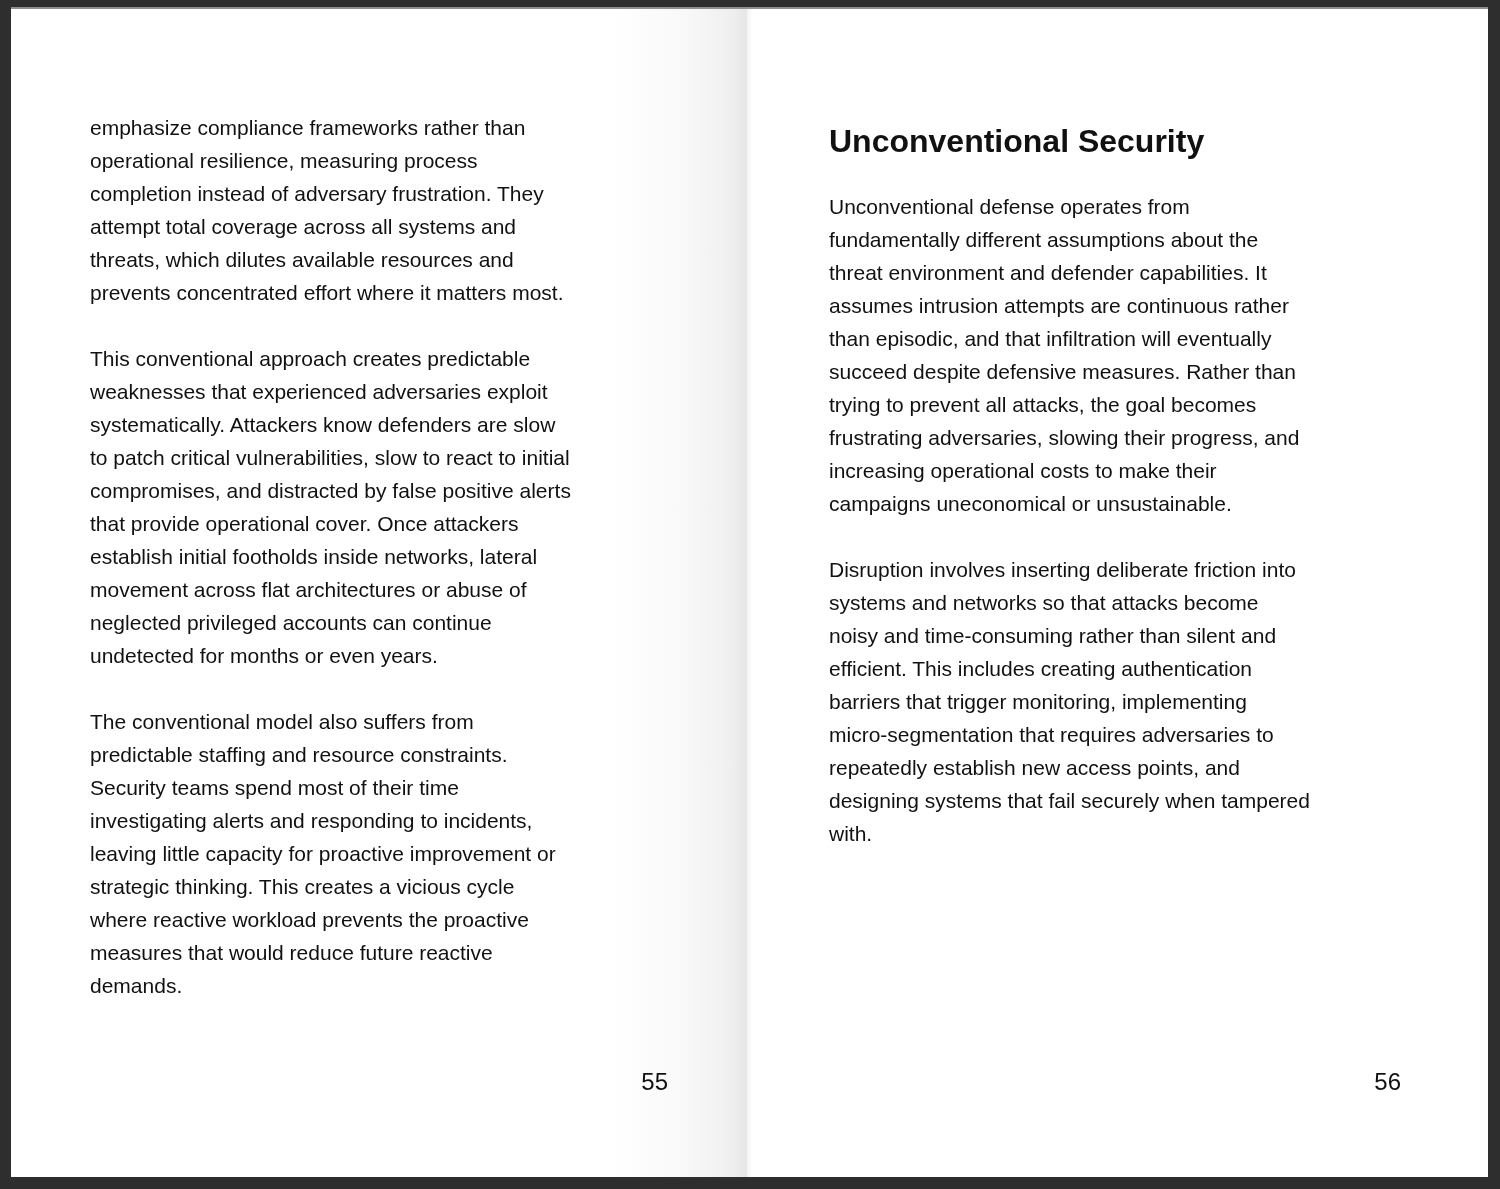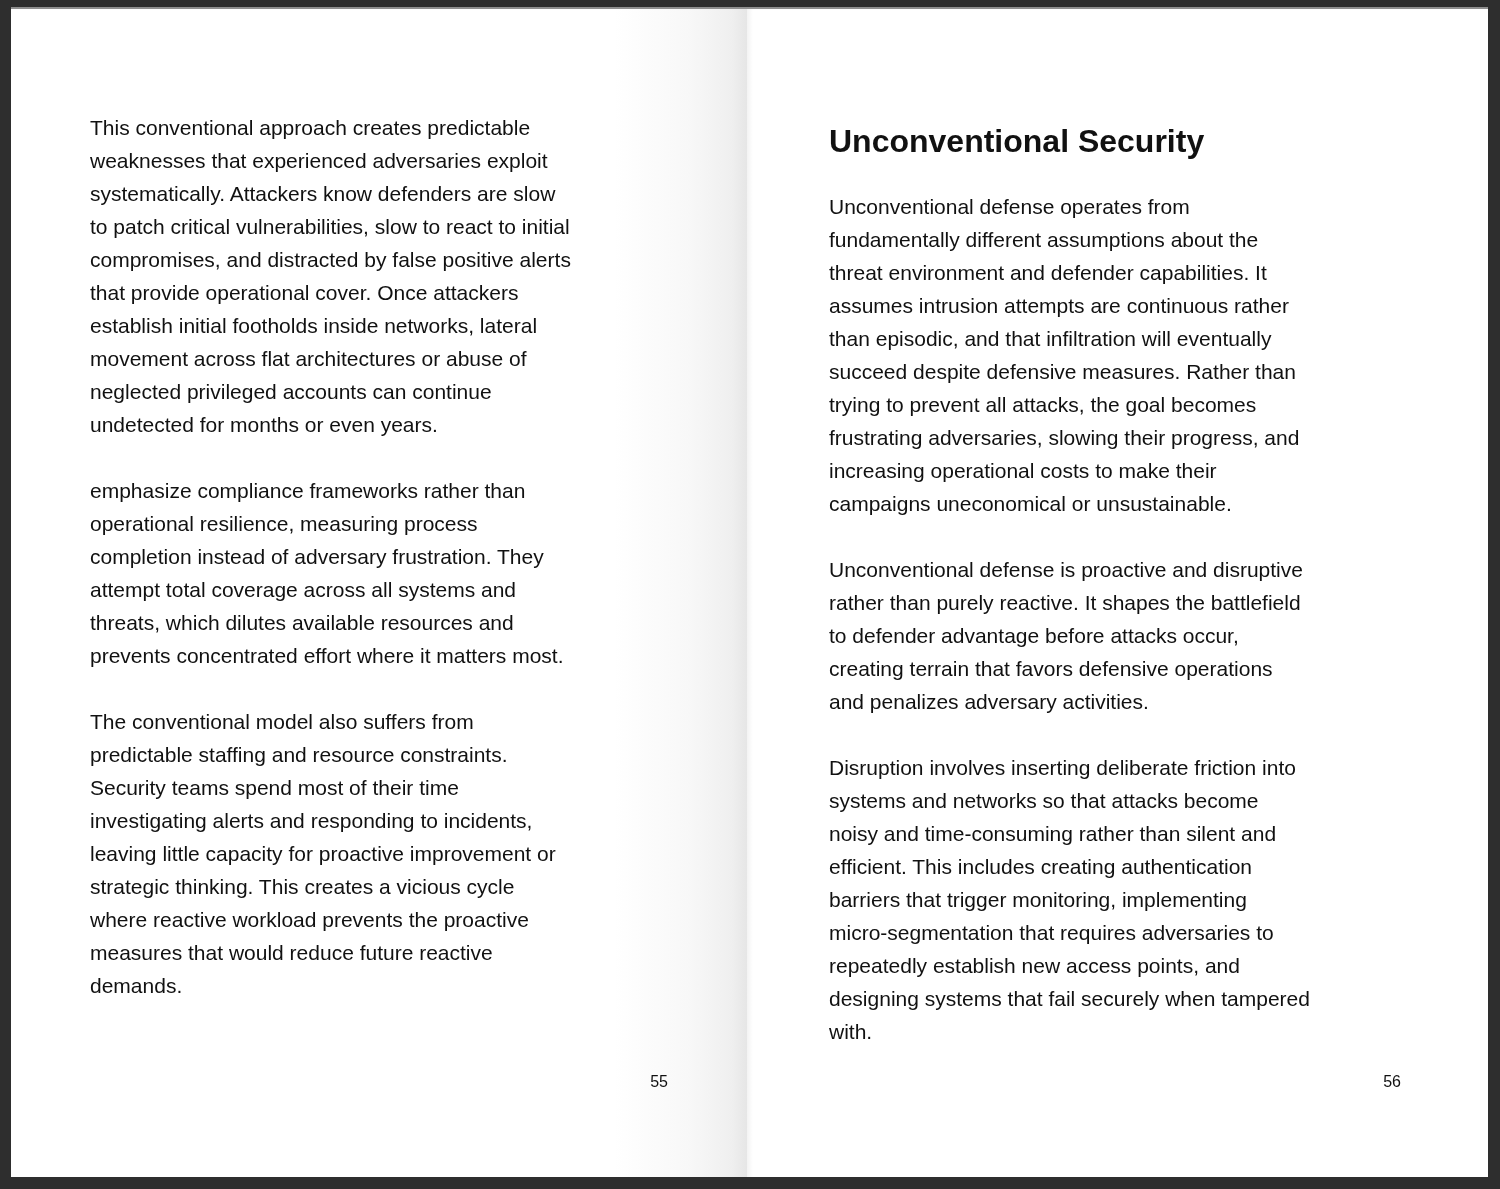--- a/index.html
+++ b/index.html
@@ -66,53 +66,53 @@
     margin: 0 0 32px 0;
     font-size: 32px;
     line-height: 34px;
     font-weight: bold;
     color: var(--text, #111111);
   }
   .page-number {
     position: absolute;
     top: 1056px;
     width: 578px;
-    font-size: 16px;
+    font-size: 24px;
     line-height: 33px;
     text-align: right;
     color: var(--text, #111111);
   }
   .page-number-left { left: 79px; }
   .page-number-right { left: 76px; width: 578px; }
 </style>
 </head>
 <body>
 
 <div class="viewer">
 
   <div class="page-top-edge"></div>
 
   <div class="page page-left">
     <div class="text-block text-block-left">
+      <p class="body-para">emphasize compliance frameworks rather than
+operational resilience, measuring process
+completion instead of adversary frustration. They
+attempt total coverage across all systems and
+threats, which dilutes available resources and
+prevents concentrated effort where it matters most.</p>
       <p class="body-para">This conventional approach creates predictable
 weaknesses that experienced adversaries exploit
 systematically. Attackers know defenders are slow
 to patch critical vulnerabilities, slow to react to initial
 compromises, and distracted by false positive alerts
 that provide operational cover. Once attackers
 establish initial footholds inside networks, lateral
 movement across flat architectures or abuse of
 neglected privileged accounts can continue
 undetected for months or even years.</p>
-      <p class="body-para">emphasize compliance frameworks rather than
-operational resilience, measuring process
-completion instead of adversary frustration. They
-attempt total coverage across all systems and
-threats, which dilutes available resources and
-prevents concentrated effort where it matters most.</p>
       <p class="body-para">The conventional model also suffers from
 predictable staffing and resource constraints.
 Security teams spend most of their time
 investigating alerts and responding to incidents,
 leaving little capacity for proactive improvement or
 strategic thinking. This creates a vicious cycle
 where reactive workload prevents the proactive
 measures that would reduce future reactive
 demands.</p>
     </div>
@@ -125,25 +125,20 @@
       <p class="body-para">Unconventional defense operates from
 fundamentally different assumptions about the
 threat environment and defender capabilities. It
 assumes intrusion attempts are continuous rather
 than episodic, and that infiltration will eventually
 succeed despite defensive measures. Rather than
 trying to prevent all attacks, the goal becomes
 frustrating adversaries, slowing their progress, and
 increasing operational costs to make their
 campaigns uneconomical or unsustainable.</p>
-      <p class="body-para">Unconventional defense is proactive and disruptive
-rather than purely reactive. It shapes the battlefield
-to defender advantage before attacks occur,
-creating terrain that favors defensive operations
-and penalizes adversary activities.</p>
       <p class="body-para">Disruption involves inserting deliberate friction into
 systems and networks so that attacks become
 noisy and time-consuming rather than silent and
 efficient. This includes creating authentication
 barriers that trigger monitoring, implementing
 micro-segmentation that requires adversaries to
 repeatedly establish new access points, and
 designing systems that fail securely when tampered
 with.</p>
     </div>

